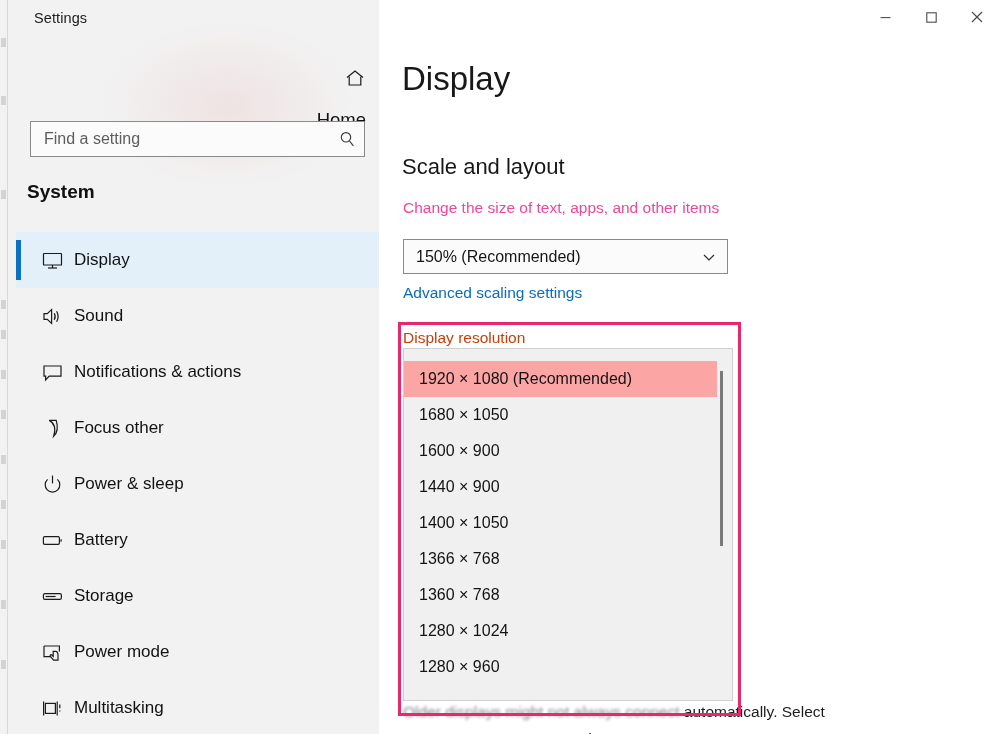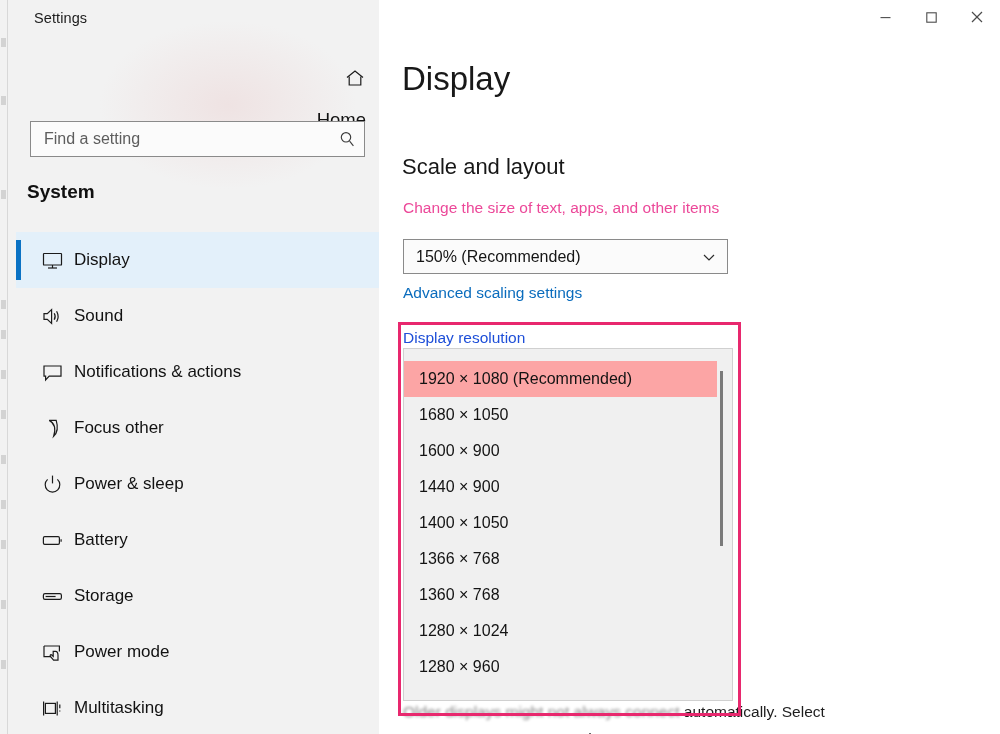--- a/index.html
+++ b/index.html
@@ -143,21 +143,21 @@
   .highlight-box {
     position: absolute; left: 19px; top: 322px;
     width: 343px; height: 394px;
     border: 3px solid #e8286e;
     pointer-events: none;
     z-index: 5;
   }
 
   .res-label {
     position: absolute; left: 24px; top: 329px;
-    font-size: 15.5px; color: #1d4ed8;
+    font-size: 15.5px; color: #c2410c;
     z-index: 6;
   }
 
   
   .dropdown {
     position: absolute; left: 24px; top: 348px;
     width: 330px; height: 353px;
     background: #f0f0f0;
     border: 1px solid #d0d0d0;
     z-index: 6;

